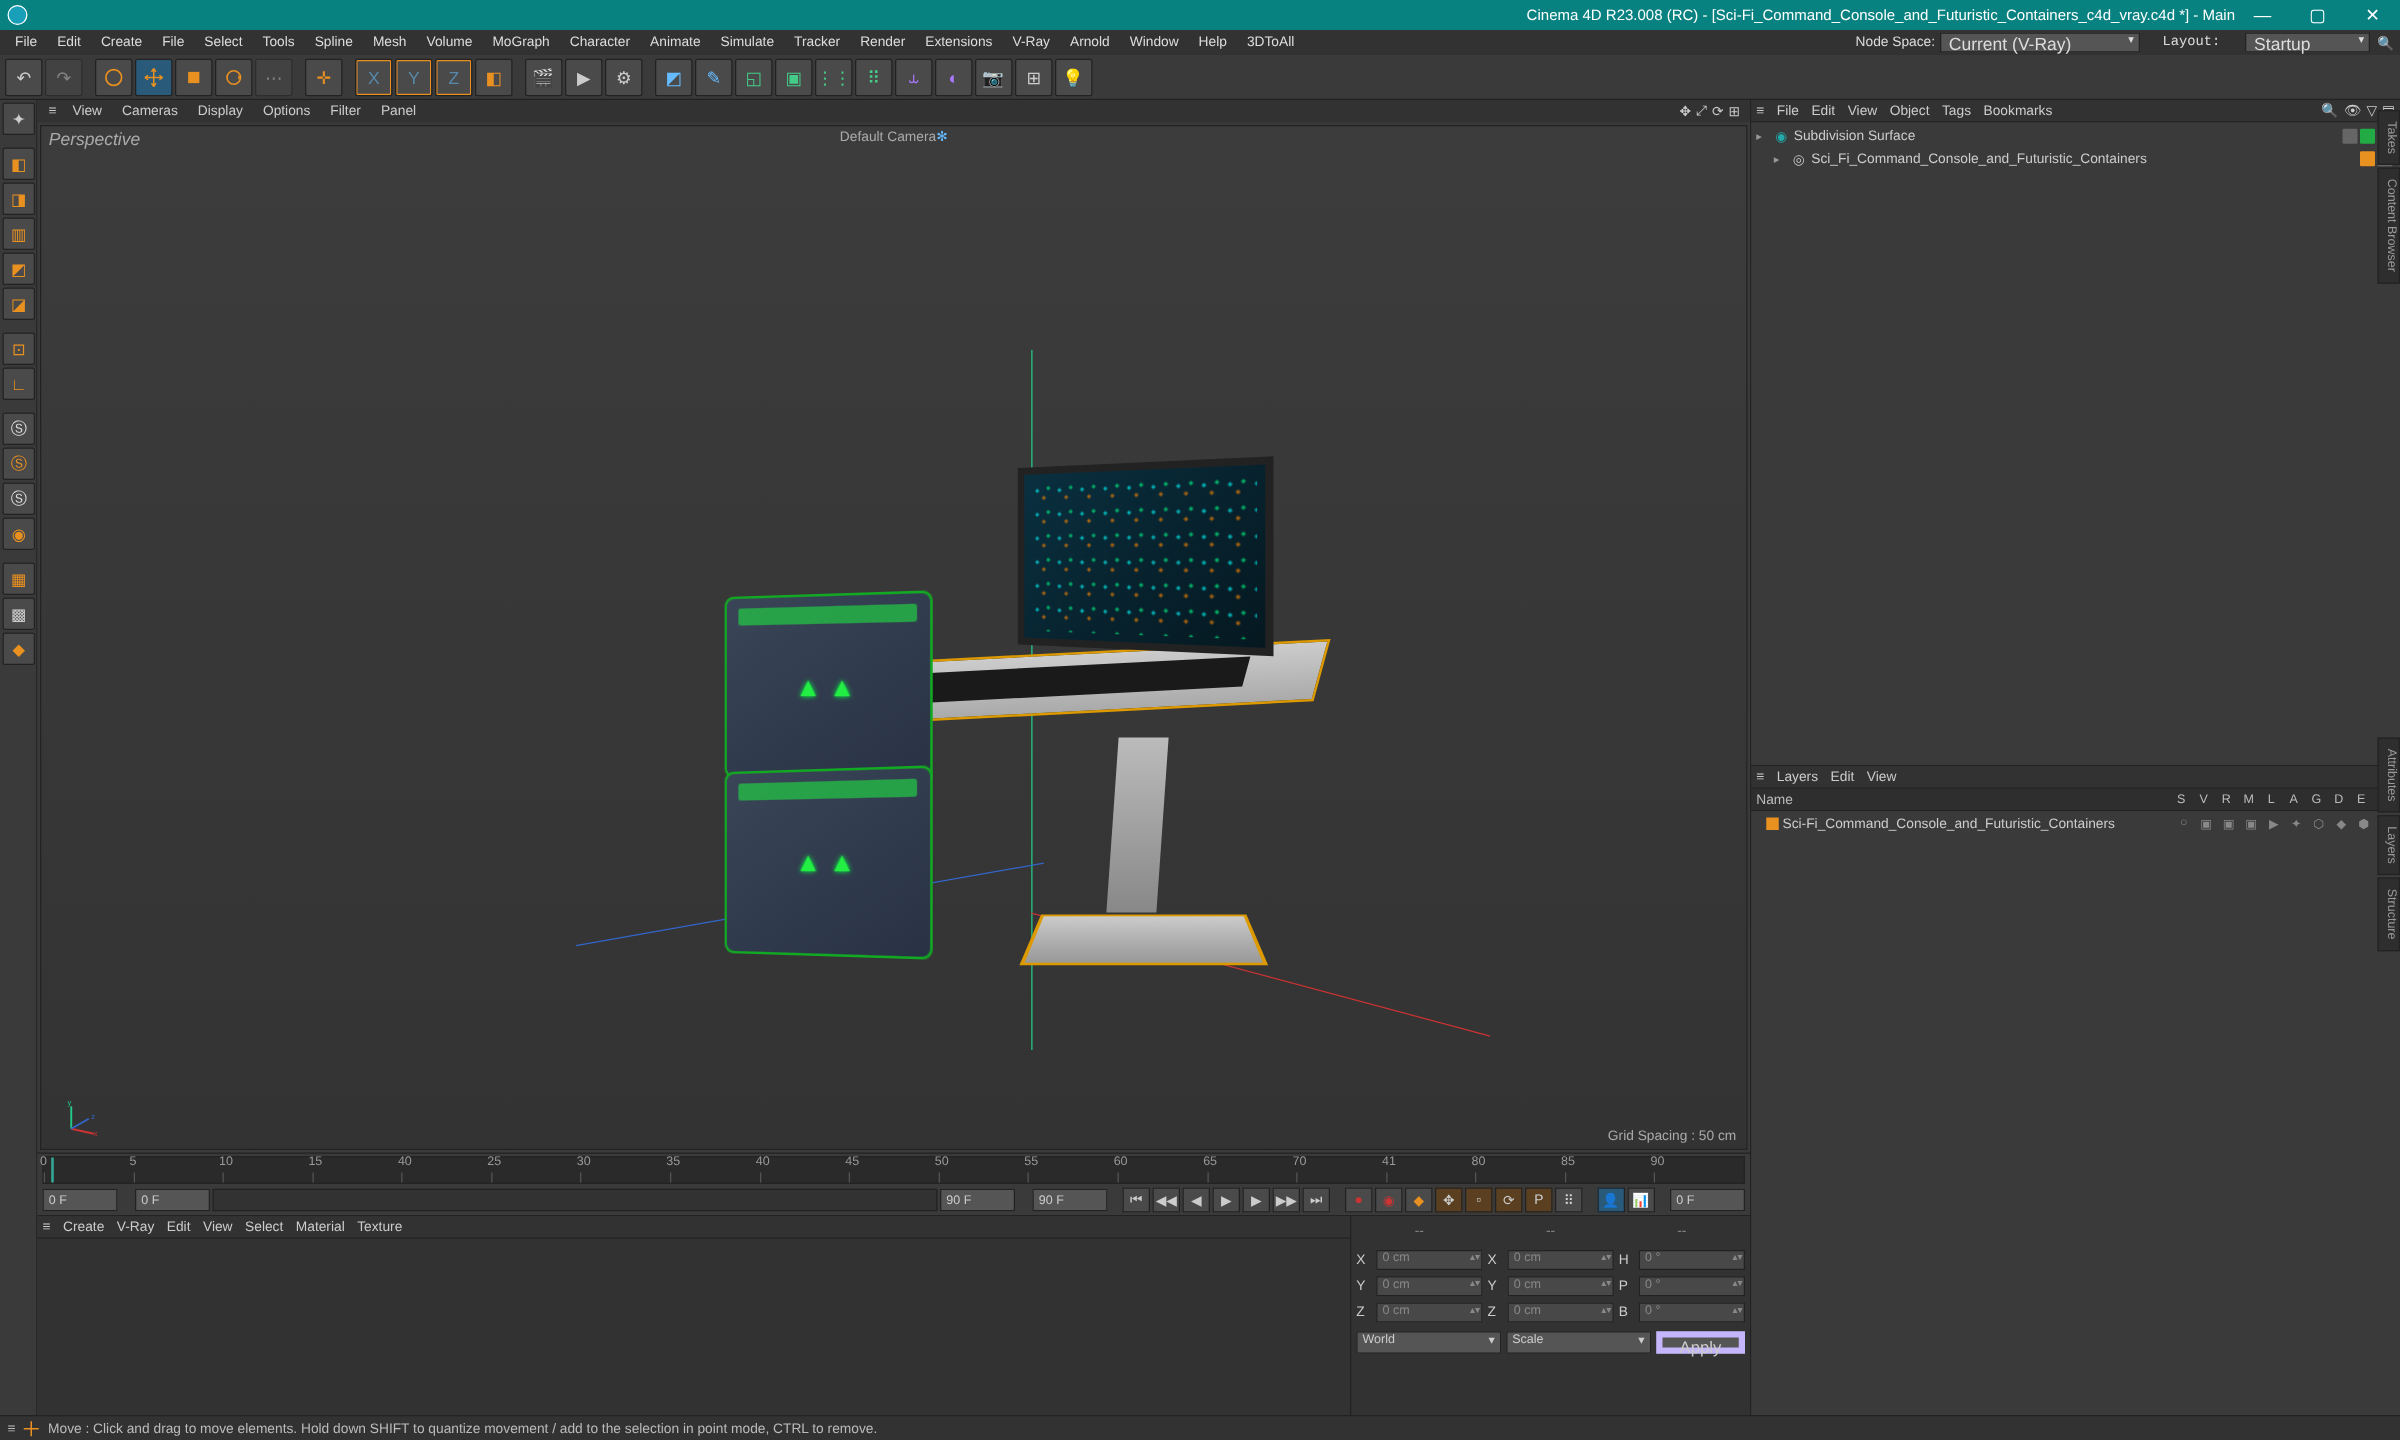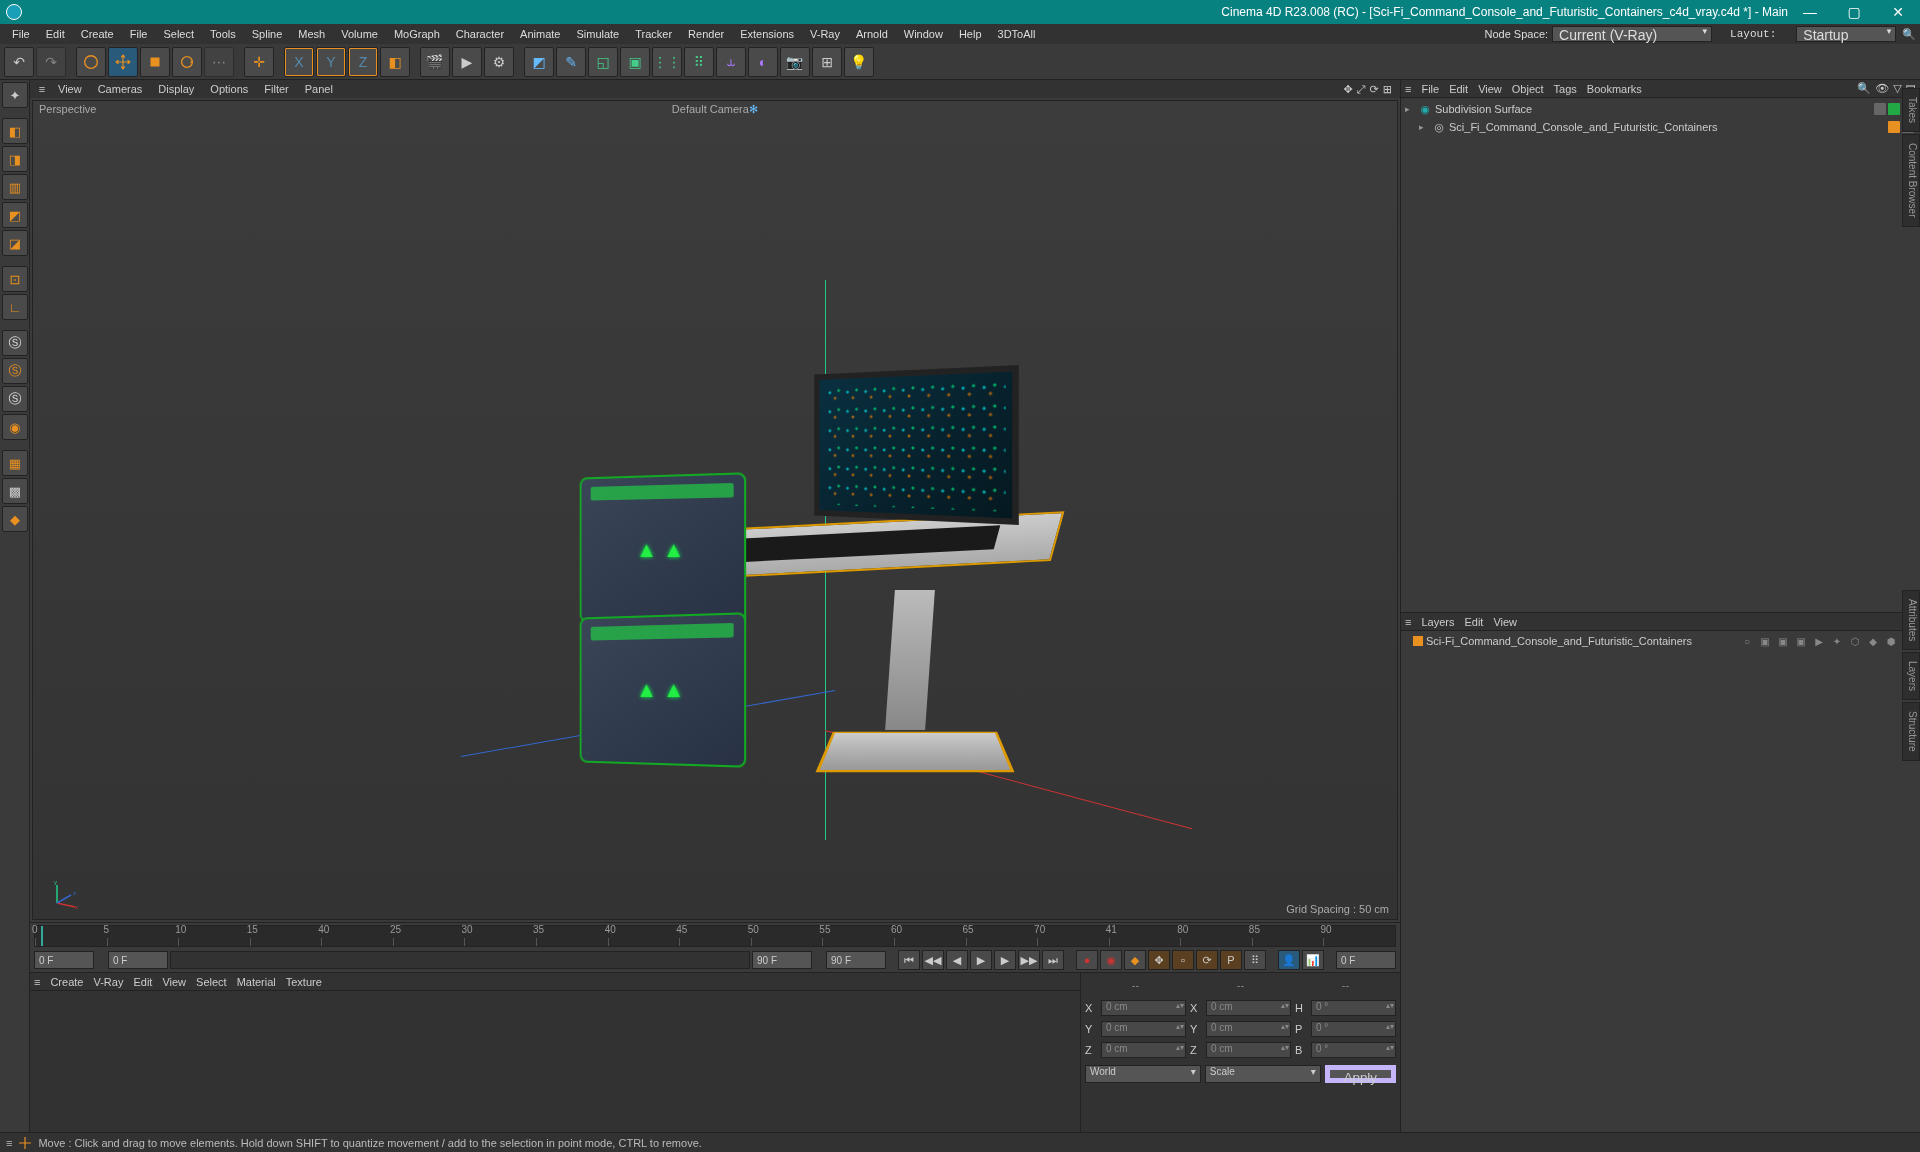--- a/index.html
+++ b/index.html
@@ -37,21 +37,21 @@
 .centerarea { flex: 1; display: flex; flex-direction: column; background: #3a3a3a; }
 
 
 .viewmenu { height: 18px; background: #323232; display: flex; align-items: center; padding: 0 4px; font-size: 11px; color: #ccc; }
 .viewmenu .burger { width: 16px; text-align: center; }
 .viewmenu .vitem { padding: 0 8px; }
 .viewmenu .vicons { margin-left: auto; display: flex; gap: 4px; padding-right: 4px; font-size:11px;}
 
 
 .viewport { flex: 1; background: linear-gradient(180deg, #3c3c3c 0%, #333 100%); position: relative; border: 1px solid #222; margin: 2px; overflow: hidden;}
-.viewport .vlabel { position: absolute; top: 2px; left: 6px; font-size: 11px; color: #aaa; }
+.viewport .vlabel { position: absolute; top: 2px; left: 6px; font-size: 14px; color: #aaa; font-style: italic; }
 .viewport .vcamera { position: absolute; top: 2px; left: 50%; transform: translateX(-50%); font-size: 11px; color: #aaa; }
 .viewport .vgrid { position: absolute; bottom: 4px; right: 8px; font-size: 11px; color: #aaa; }
 .viewport .axisgizmo { position:absolute; bottom:10px; left:18px; width:30px; height:30px;}
 .viewport .content3d { position:absolute; inset:0; display:flex; align-items:center; justify-content:center;}
 
 
 .timeline-area { height: 50px; background: #3a3a3a; border-top: 1px solid #222; padding: 2px 4px; }
 .timeline-ruler { height: 22px; background: #2a2a2a; border: 1px solid #222; position: relative; display:flex; align-items:flex-end;}
 .timeline-ruler .tick { flex:1; border-left:1px solid #555; height:8px; position:relative;}
 .timeline-ruler .tick span{ position:absolute; top:-14px; left:-4px; font-size:10px; color:#999;}
@@ -481,20 +481,33 @@
       </div>
     </div>
 
     <div class="layersmgr">
       <div class="panelmenu">
         <span>≡</span>
         <span>Layers</span>
         <span>Edit</span>
         <span>View</span>
       </div>
+      <div class="layerhead">
+        <span class="lhname">Name</span>
+        <span class="lhcol">S</span>
+        <span class="lhcol">V</span>
+        <span class="lhcol">R</span>
+        <span class="lhcol">M</span>
+        <span class="lhcol">L</span>
+        <span class="lhcol">A</span>
+        <span class="lhcol">G</span>
+        <span class="lhcol">D</span>
+        <span class="lhcol">E</span>
+        <span class="lhcol">X</span>
+      </div>
       <div class="layerlist">
         <div class="layerrow">
           <div class="lswatch"></div>
           <div class="lname">Sci-Fi_Command_Console_and_Futuristic_Containers</div>
           <div class="lflags">
             <span class="lflag">○</span>
             <span class="lflag">▣</span>
             <span class="lflag">▣</span>
             <span class="lflag">▣</span>
             <span class="lflag">▶</span>

